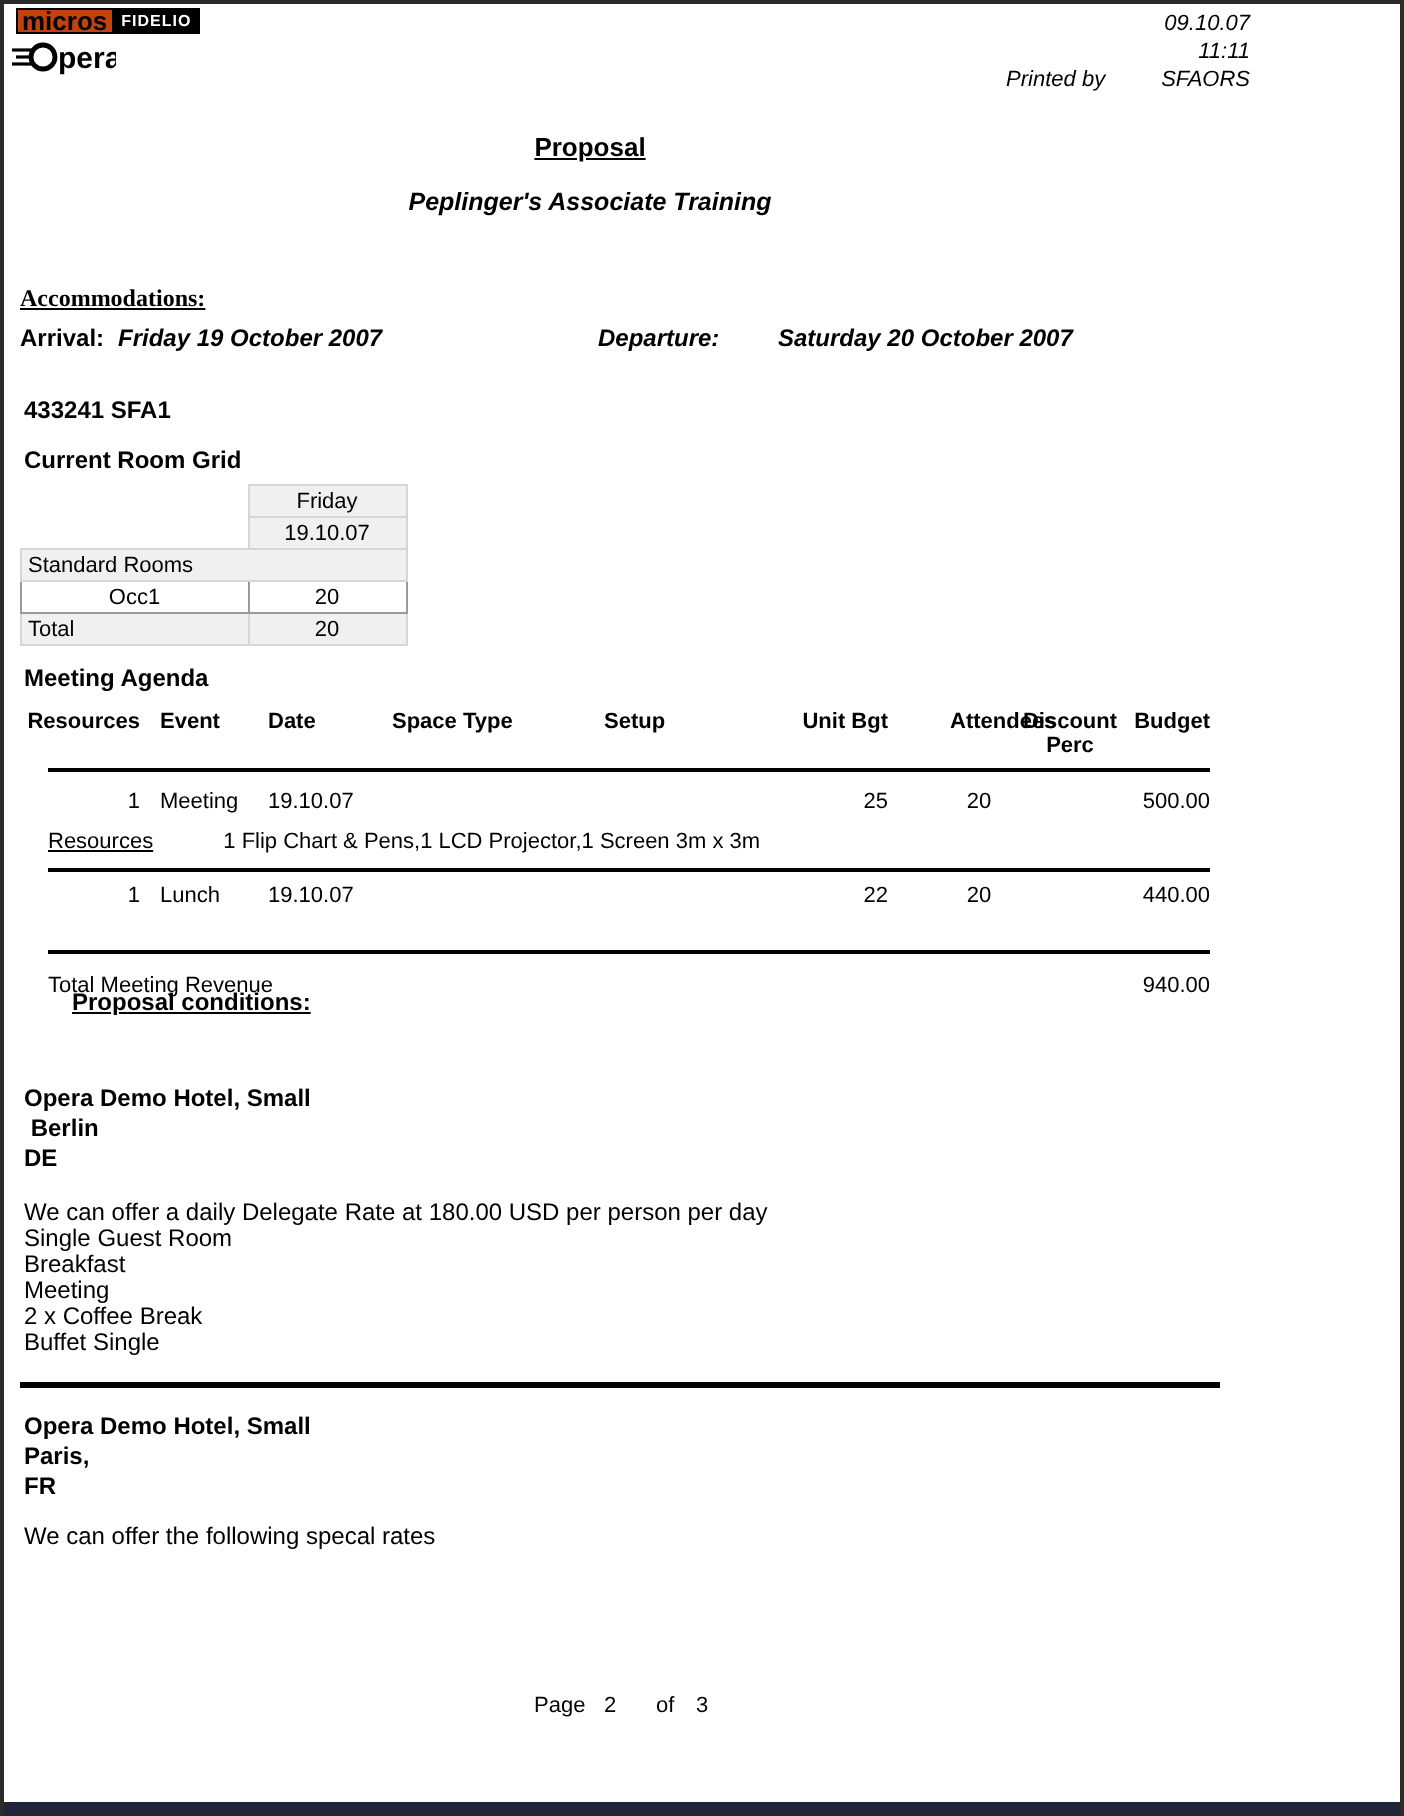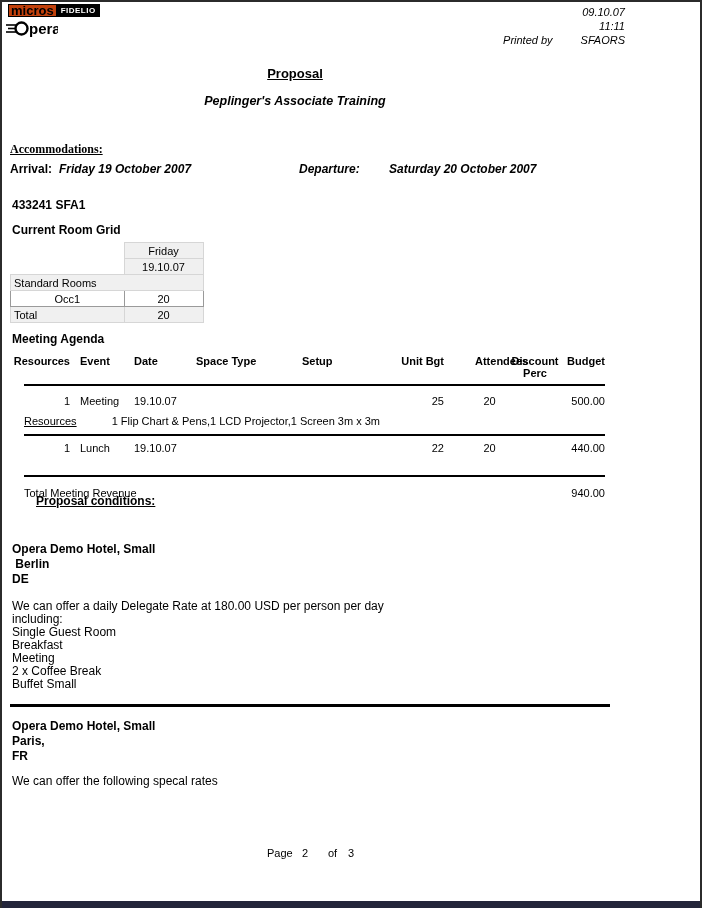--- a/index.html
+++ b/index.html
@@ -192,26 +192,25 @@
   </div>
 
   <div class="cond-heading">Proposal conditions:</div>
   <div class="conditions">
     <div>
       <div class="cond-hotel-line">Opera Demo Hotel, Small</div>
       <div class="cond-hotel-line"> Berlin</div>
       <div class="cond-hotel-line">DE</div>
       <div class="cond-body">
         <div class="cond-line">We can offer a daily Delegate Rate at 180.00 USD per person per day</div>
-        <div class="cond-line">including:</div>
         <div class="cond-line">Single Guest Room</div>
         <div class="cond-line">Breakfast</div>
         <div class="cond-line">Meeting</div>
         <div class="cond-line">2 x Coffee Break</div>
-        <div class="cond-line">Buffet Small</div>
+        <div class="cond-line">Buffet Single</div>
       </div>
     </div>
     <div class="cond-divider"></div>
     <div>
       <div class="cond-hotel-line">Opera Demo Hotel, Small</div>
       <div class="cond-hotel-line">Paris,</div>
       <div class="cond-hotel-line">FR</div>
       <div class="cond-body cond-body2">
         <div class="cond-line">We can offer the following specal rates</div>
       </div>

